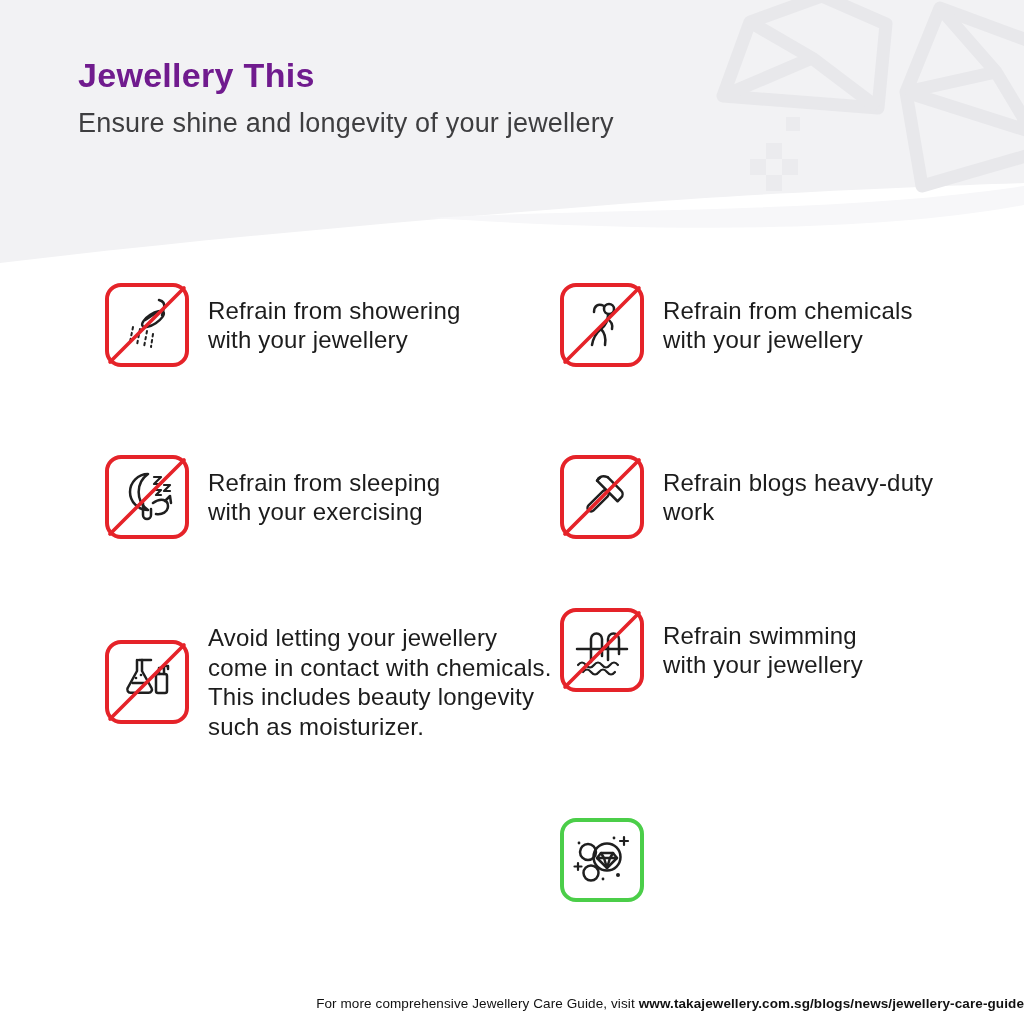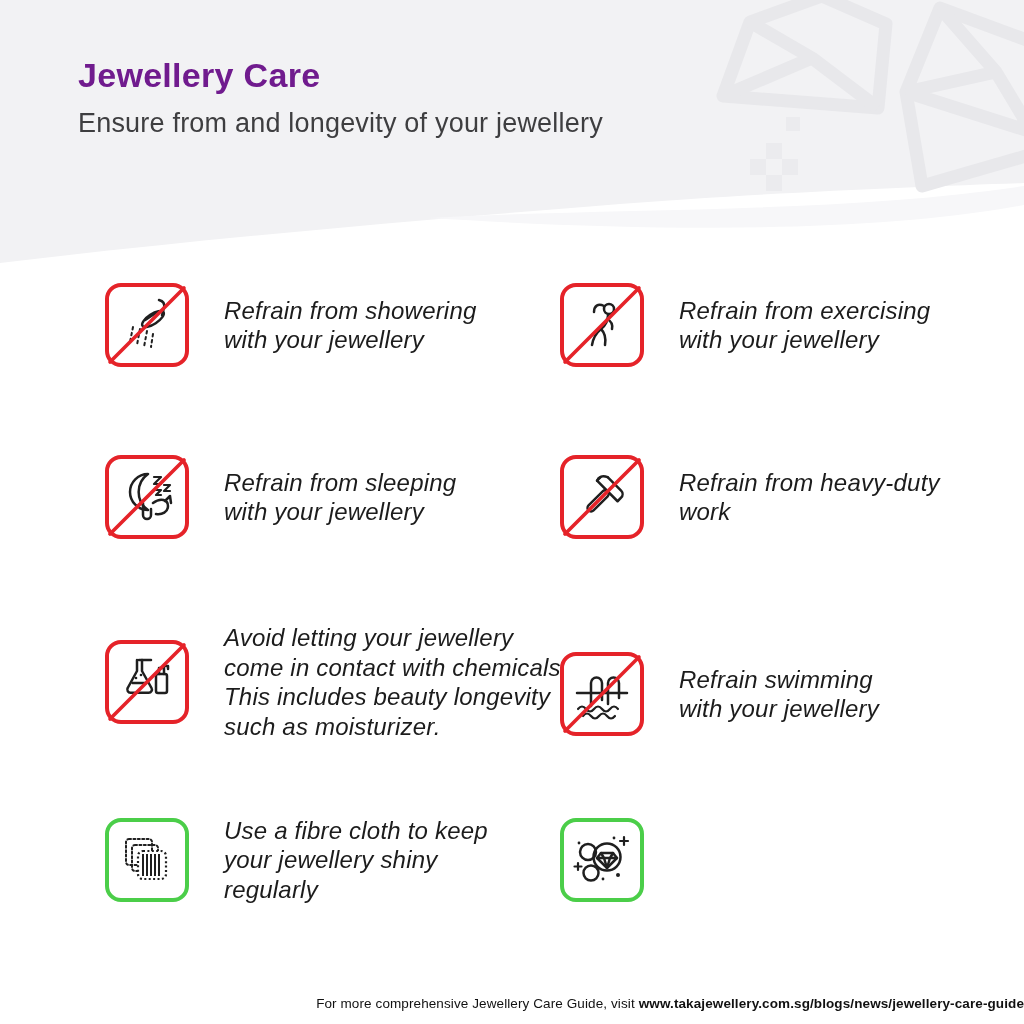--- a/index.html
+++ b/index.html
@@ -14,21 +14,21 @@
   .page-title{
     position:absolute;left:78px;top:56px;
     font-size:34px;font-weight:700;color:#701B8E;letter-spacing:.3px;
   }
   .page-subtitle{
     position:absolute;left:78px;top:108px;
     font-size:27px;font-weight:400;color:#3E3E40;letter-spacing:.2px;
   }
   
   .item{
-    position:absolute;display:flex;gap:35px;align-items:center;height:84px;font-style:italic;
+    position:absolute;display:flex;gap:19px;align-items:center;height:84px;
   }
   .icon-box{
     width:84px;height:84px;box-sizing:border-box;flex:0 0 84px;
     border:4px solid #E52329;border-radius:16px;background:#fff;
     position:relative;display:flex;align-items:center;justify-content:center;
   }
   .icon-box.recommended{border-color:#4BCE49;}
   .glyph{width:64px;height:64px;}
   .glyph *{vector-effect:none;}
   .slash{position:absolute;left:-4px;top:-4px;width:84px;height:84px;pointer-events:none;}
@@ -61,22 +61,22 @@
     </g>
     <g fill="#EBEBEE">
       <rect x="786" y="117" width="14" height="14"></rect>
       <rect x="766" y="143" width="16" height="16"></rect>
       <rect x="750" y="159" width="16" height="16"></rect>
       <rect x="782" y="159" width="16" height="16"></rect>
       <rect x="766" y="175" width="16" height="16"></rect>
     </g>
   </svg>
 
-  <div class="page-title">Jewellery Care</div>
-  <div class="page-subtitle">Ensure from and longevity of your jewellery</div>
+  <div class="page-title">Jewellery This</div>
+  <div class="page-subtitle">Ensure shine and longevity of your jewellery</div>
 
   <div class="item" style="left:105px;top:283px">
     <div class="icon-box prohibited">
       <svg class="glyph" viewBox="0 0 64 64">
         <g class="stroke">
           <path d="M44,7 c4,1 6,4 5,8 l-2,7"></path>
           <g transform="rotate(-33 38 26)">
             <ellipse cx="38" cy="26" rx="12.5" ry="5"></ellipse>
             <path d="M31,22.5 h14"></path>
           </g>
@@ -105,21 +105,21 @@
           <path d="M38,22 c0,7 -3,11 -7,14"></path>
           <path d="M37,26 c4,2 6,5 5,10"></path>
           <path d="M31,36 c4,4 5,10 4,16"></path>
           <path d="M31,36 c-5,4 -8,10 -9,16"></path>
         </g>
       </svg>
       <svg class="slash" viewBox="0 0 84 84">
           <line x1="79" y1="5" x2="5" y2="79" stroke="#E52329" stroke-width="3.6" stroke-linecap="round"></line>
         </svg>
     </div>
-    <div class="item-text">Refrain from exercising
+    <div class="item-text">Refrain from chemicals
 with your jewellery</div>
   </div>
 
   <div class="item" style="left:105px;top:455px">
     <div class="icon-box prohibited">
       <svg class="glyph" viewBox="0 0 64 64">
         <g class="stroke">
           <path d="M33,9 A18,18 0 1 0 33,45 A22,22 0 0 1 33,9 Z"></path>
           <path d="M39,12 h7 l-7,7 h7" stroke-width="2.2"></path>
           <path d="M49,20 h6 l-6,6 h6" stroke-width="2.2"></path>
@@ -127,37 +127,37 @@
           <path d="M28,38 v12 a4,4 0 0 0 8,0 v-6"></path>
           <path d="M38,38 c8,-6 15,-3 15,3 c0,6 -6,9 -12,8"></path>
           <path d="M50,36 l5,-5 l1,7"></path>
         </g>
       </svg>
       <svg class="slash" viewBox="0 0 84 84">
           <line x1="79" y1="5" x2="5" y2="79" stroke="#E52329" stroke-width="3.6" stroke-linecap="round"></line>
         </svg>
     </div>
     <div class="item-text">Refrain from sleeping
-with your jewellery</div>
+with your exercising</div>
   </div>
 
   <div class="item" style="left:560px;top:455px">
     <div class="icon-box prohibited">
       <svg class="glyph" viewBox="0 0 64 64">
         <g class="stroke" transform="rotate(45 32 32)">
           <path d="M22,14 h19 a5,5 0 0 1 5,5 v5 h-29 v-5"></path>
           <path d="M22,14 c-5,2 -7,6 -5,10"></path>
           <rect x="28.5" y="24" width="7" height="27" rx="3.5"></rect>
         </g>
       </svg>
       <svg class="slash" viewBox="0 0 84 84">
           <line x1="79" y1="5" x2="5" y2="79" stroke="#E52329" stroke-width="3.6" stroke-linecap="round"></line>
         </svg>
     </div>
-    <div class="item-text">Refrain from heavy-duty
+    <div class="item-text">Refrain blogs heavy-duty
 work</div>
   </div>
 
   <div class="item" style="left:105px;top:640px">
     <div class="icon-box prohibited">
       <svg class="glyph" viewBox="0 0 64 64">
         <g class="stroke">
           <path d="M24,10 h12"></path>
           <path d="M27,10 v11 l9.5,17 a3.2,3.2 0 0 1 -2.8,4.8 H15.5 a3.2,3.2 0 0 1 -2.8,-4.8 L22,21 V10"></path>
           <path d="M17.5,33 h14"></path>
@@ -173,58 +173,39 @@
       <svg class="slash" viewBox="0 0 84 84">
           <line x1="79" y1="5" x2="5" y2="79" stroke="#E52329" stroke-width="3.6" stroke-linecap="round"></line>
         </svg>
     </div>
     <div class="item-text">Avoid letting your jewellery
 come in contact with chemicals.
 This includes beauty longevity
 such as moisturizer.</div>
   </div>
 
-  <div class="item" style="left:560px;top:652px">
+  <div class="item" style="left:560px;top:608px">
     <div class="icon-box prohibited">
       <svg class="glyph" viewBox="0 0 64 64">
         <g class="stroke">
           <path d="M7,31 h50"></path>
           <path d="M21,44 V21 a5.5,5.5 0 0 1 11,0 V38"></path>
           <path d="M38,42 V21 a5.5,5.5 0 0 1 11,0 V36"></path>
           <path d="M8,47 q4,-5 8,0 q4,5 8,0 q4,-5 8,0 q4,5 8,0 q4,-5 8,0" stroke-width="2.2"></path>
           <path d="M13,54 q4,-5 8,0 q4,5 8,0 q4,-5 8,0 q4,5 8,0" stroke-width="2.2"></path>
         </g>
       </svg>
       <svg class="slash" viewBox="0 0 84 84">
           <line x1="79" y1="5" x2="5" y2="79" stroke="#E52329" stroke-width="3.6" stroke-linecap="round"></line>
         </svg>
     </div>
     <div class="item-text">Refrain swimming
 with your jewellery</div>
   </div>
 
-  <div class="item" style="left:105px;top:818px">
-    <div class="icon-box recommended">
-      <svg class="glyph" viewBox="0 0 64 64">
-        <rect x="11" y="11" width="26" height="26" rx="3" class="stroke-thin" stroke-dasharray="2 2.4"></rect>
-        <rect x="17" y="17" width="26" height="26" rx="3" fill="#fff" class="stroke-thin" stroke-dasharray="2 2.4"></rect>
-        <rect x="23" y="23" width="28" height="28" rx="5" fill="#fff" stroke="#1F1F1F" stroke-width="2.2" stroke-dasharray="2 2.4"></rect>
-        <g stroke="#1F1F1F" stroke-width="2">
-          <line x1="28" y1="26" x2="28" y2="48"></line>
-          <line x1="32" y1="26" x2="32" y2="48"></line>
-          <line x1="36" y1="26" x2="36" y2="48"></line>
-          <line x1="40" y1="26" x2="40" y2="48"></line>
-          <line x1="44" y1="26" x2="44" y2="48"></line>
-        </g>
-      </svg>
-    </div>
-    <div class="item-text">Use a fibre cloth to keep
-your jewellery shiny
-regularly</div>
-  </div>
 
   <div class="item" style="left:560px;top:818px">
     <div class="icon-box recommended">
       <svg class="glyph" viewBox="0 0 64 64">
         <g class="stroke">
           <circle cx="18" cy="24" r="8"></circle>
           <circle cx="37" cy="29" r="13.5"></circle>
           <path d="M31,25 h12 l4,5 -10,10 -10,-10 z"></path>
           <path d="M27,30 h20 M31,25 l3,5 M43,25 l-3,5 M34,30 l3,10 M40,30 l-3,10"></path>
           <circle cx="21" cy="45" r="7.5" fill="#fff"></circle>

